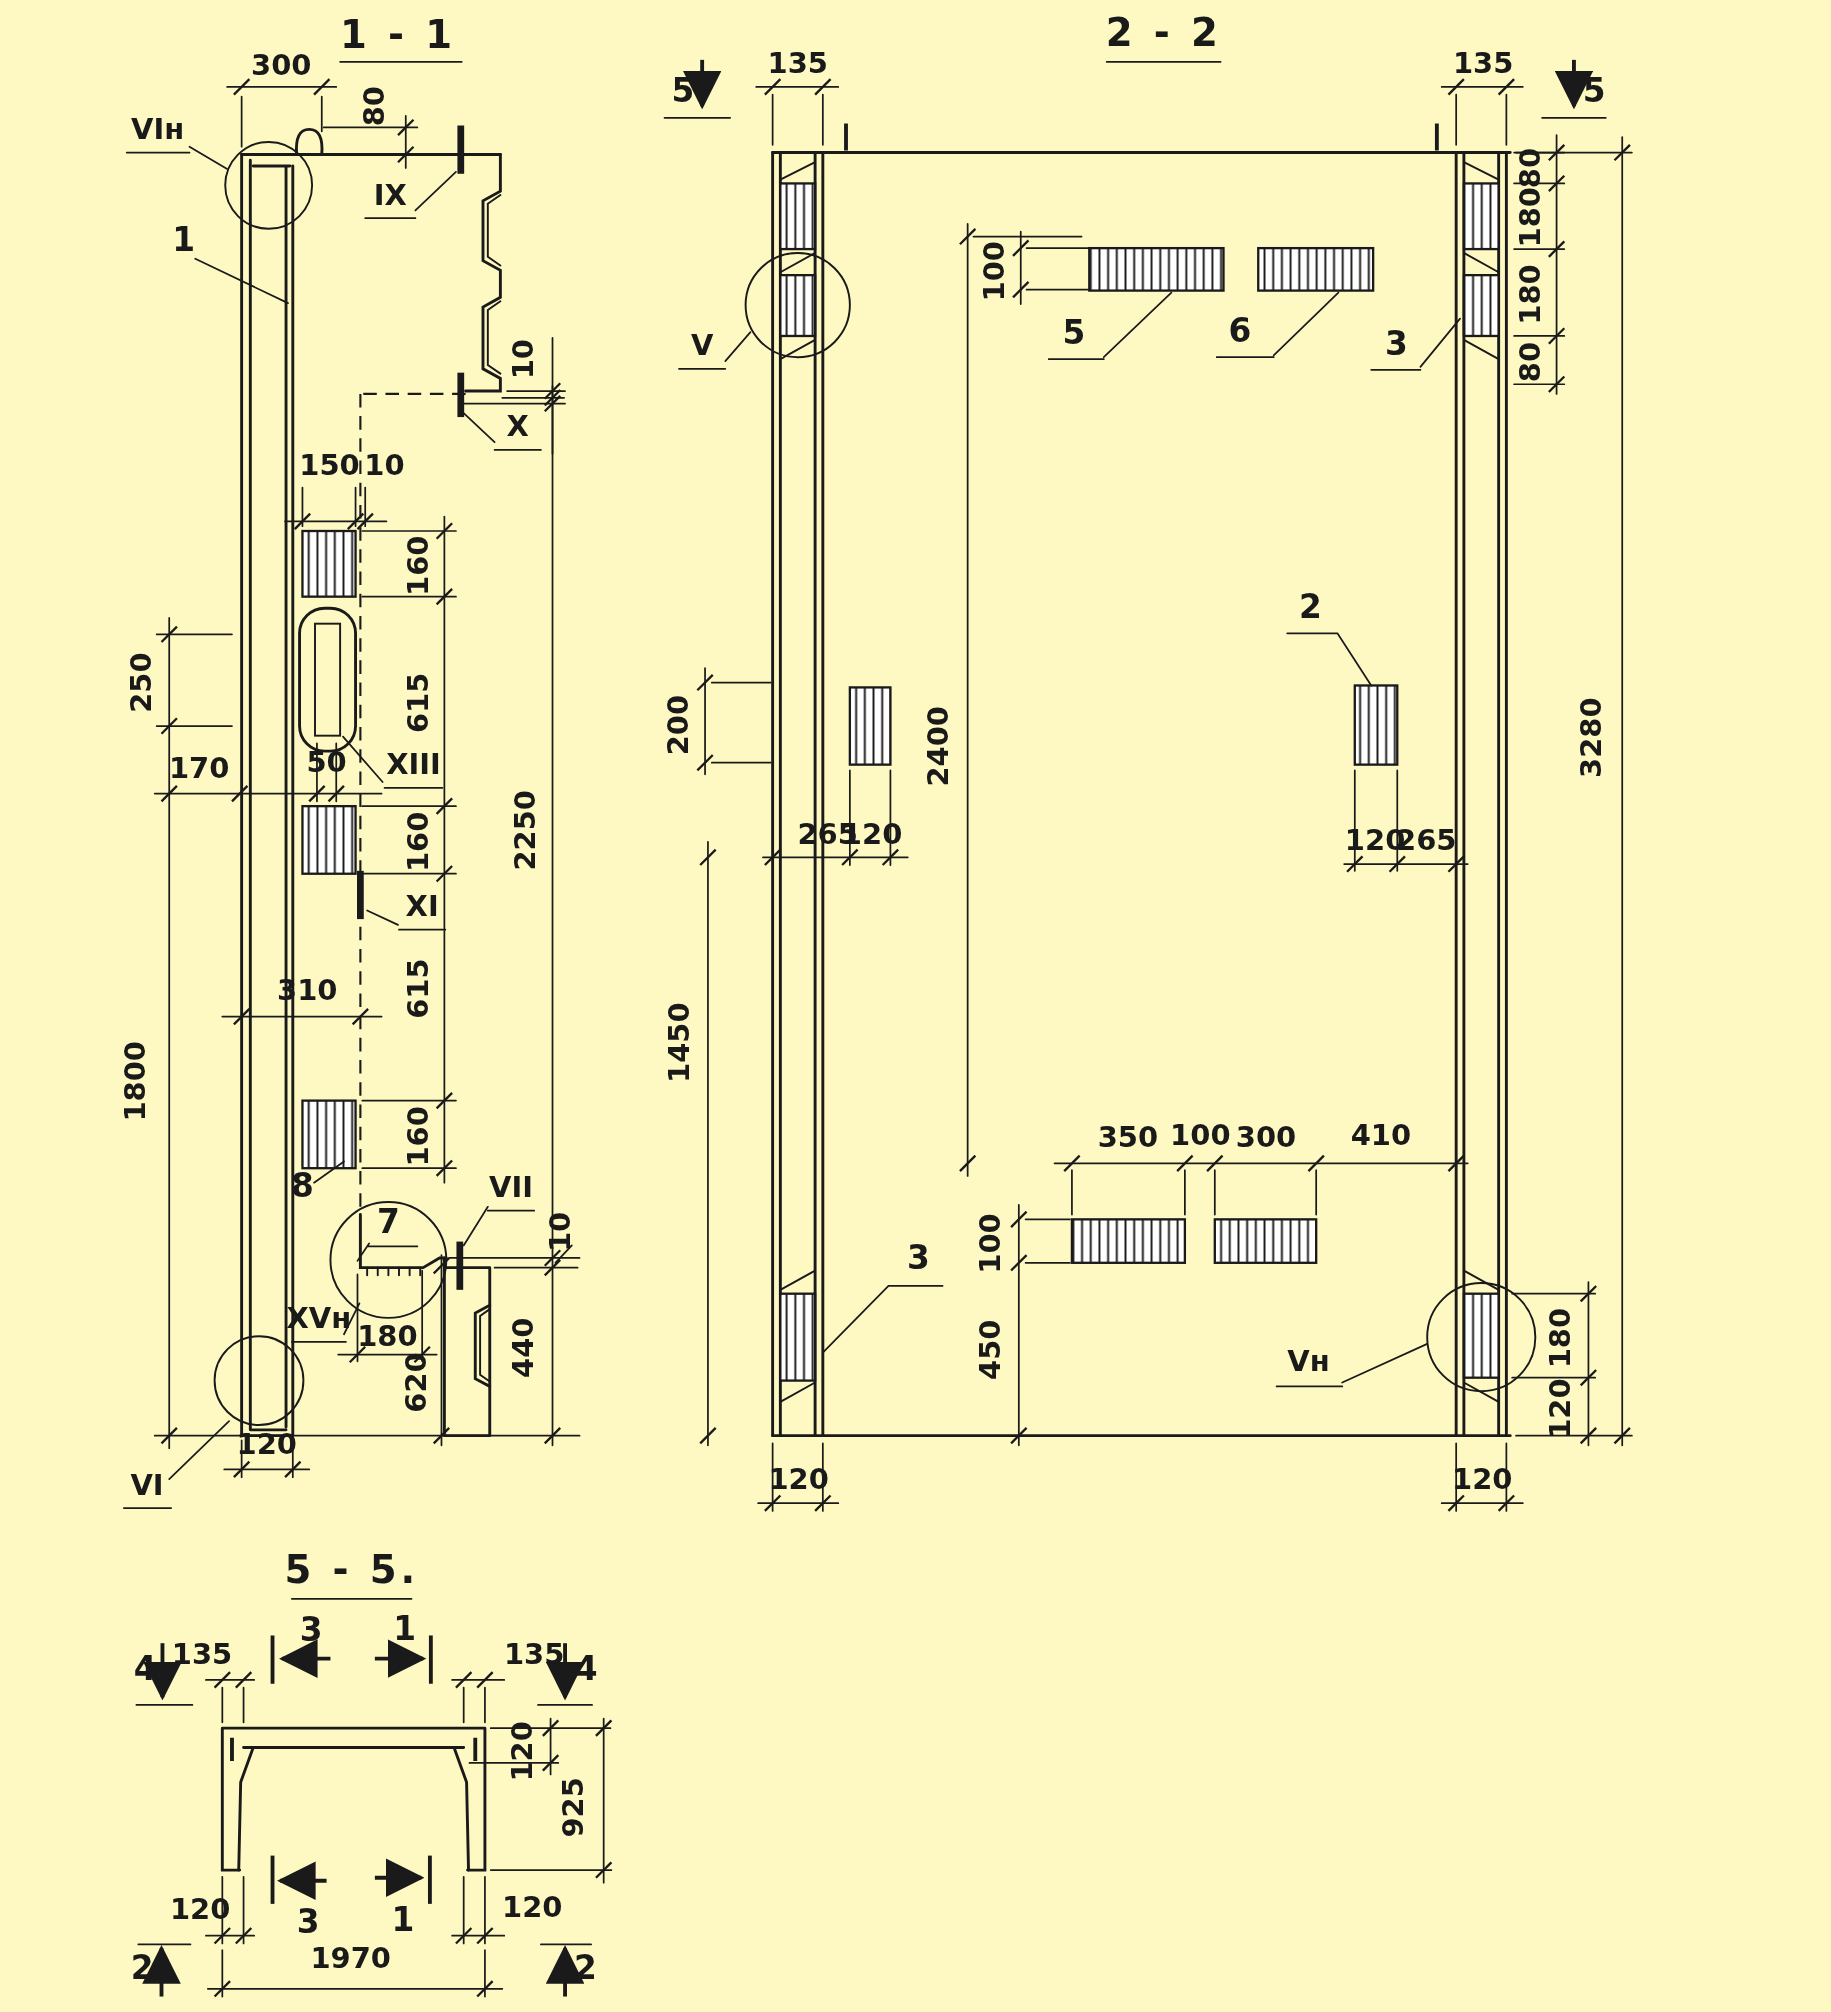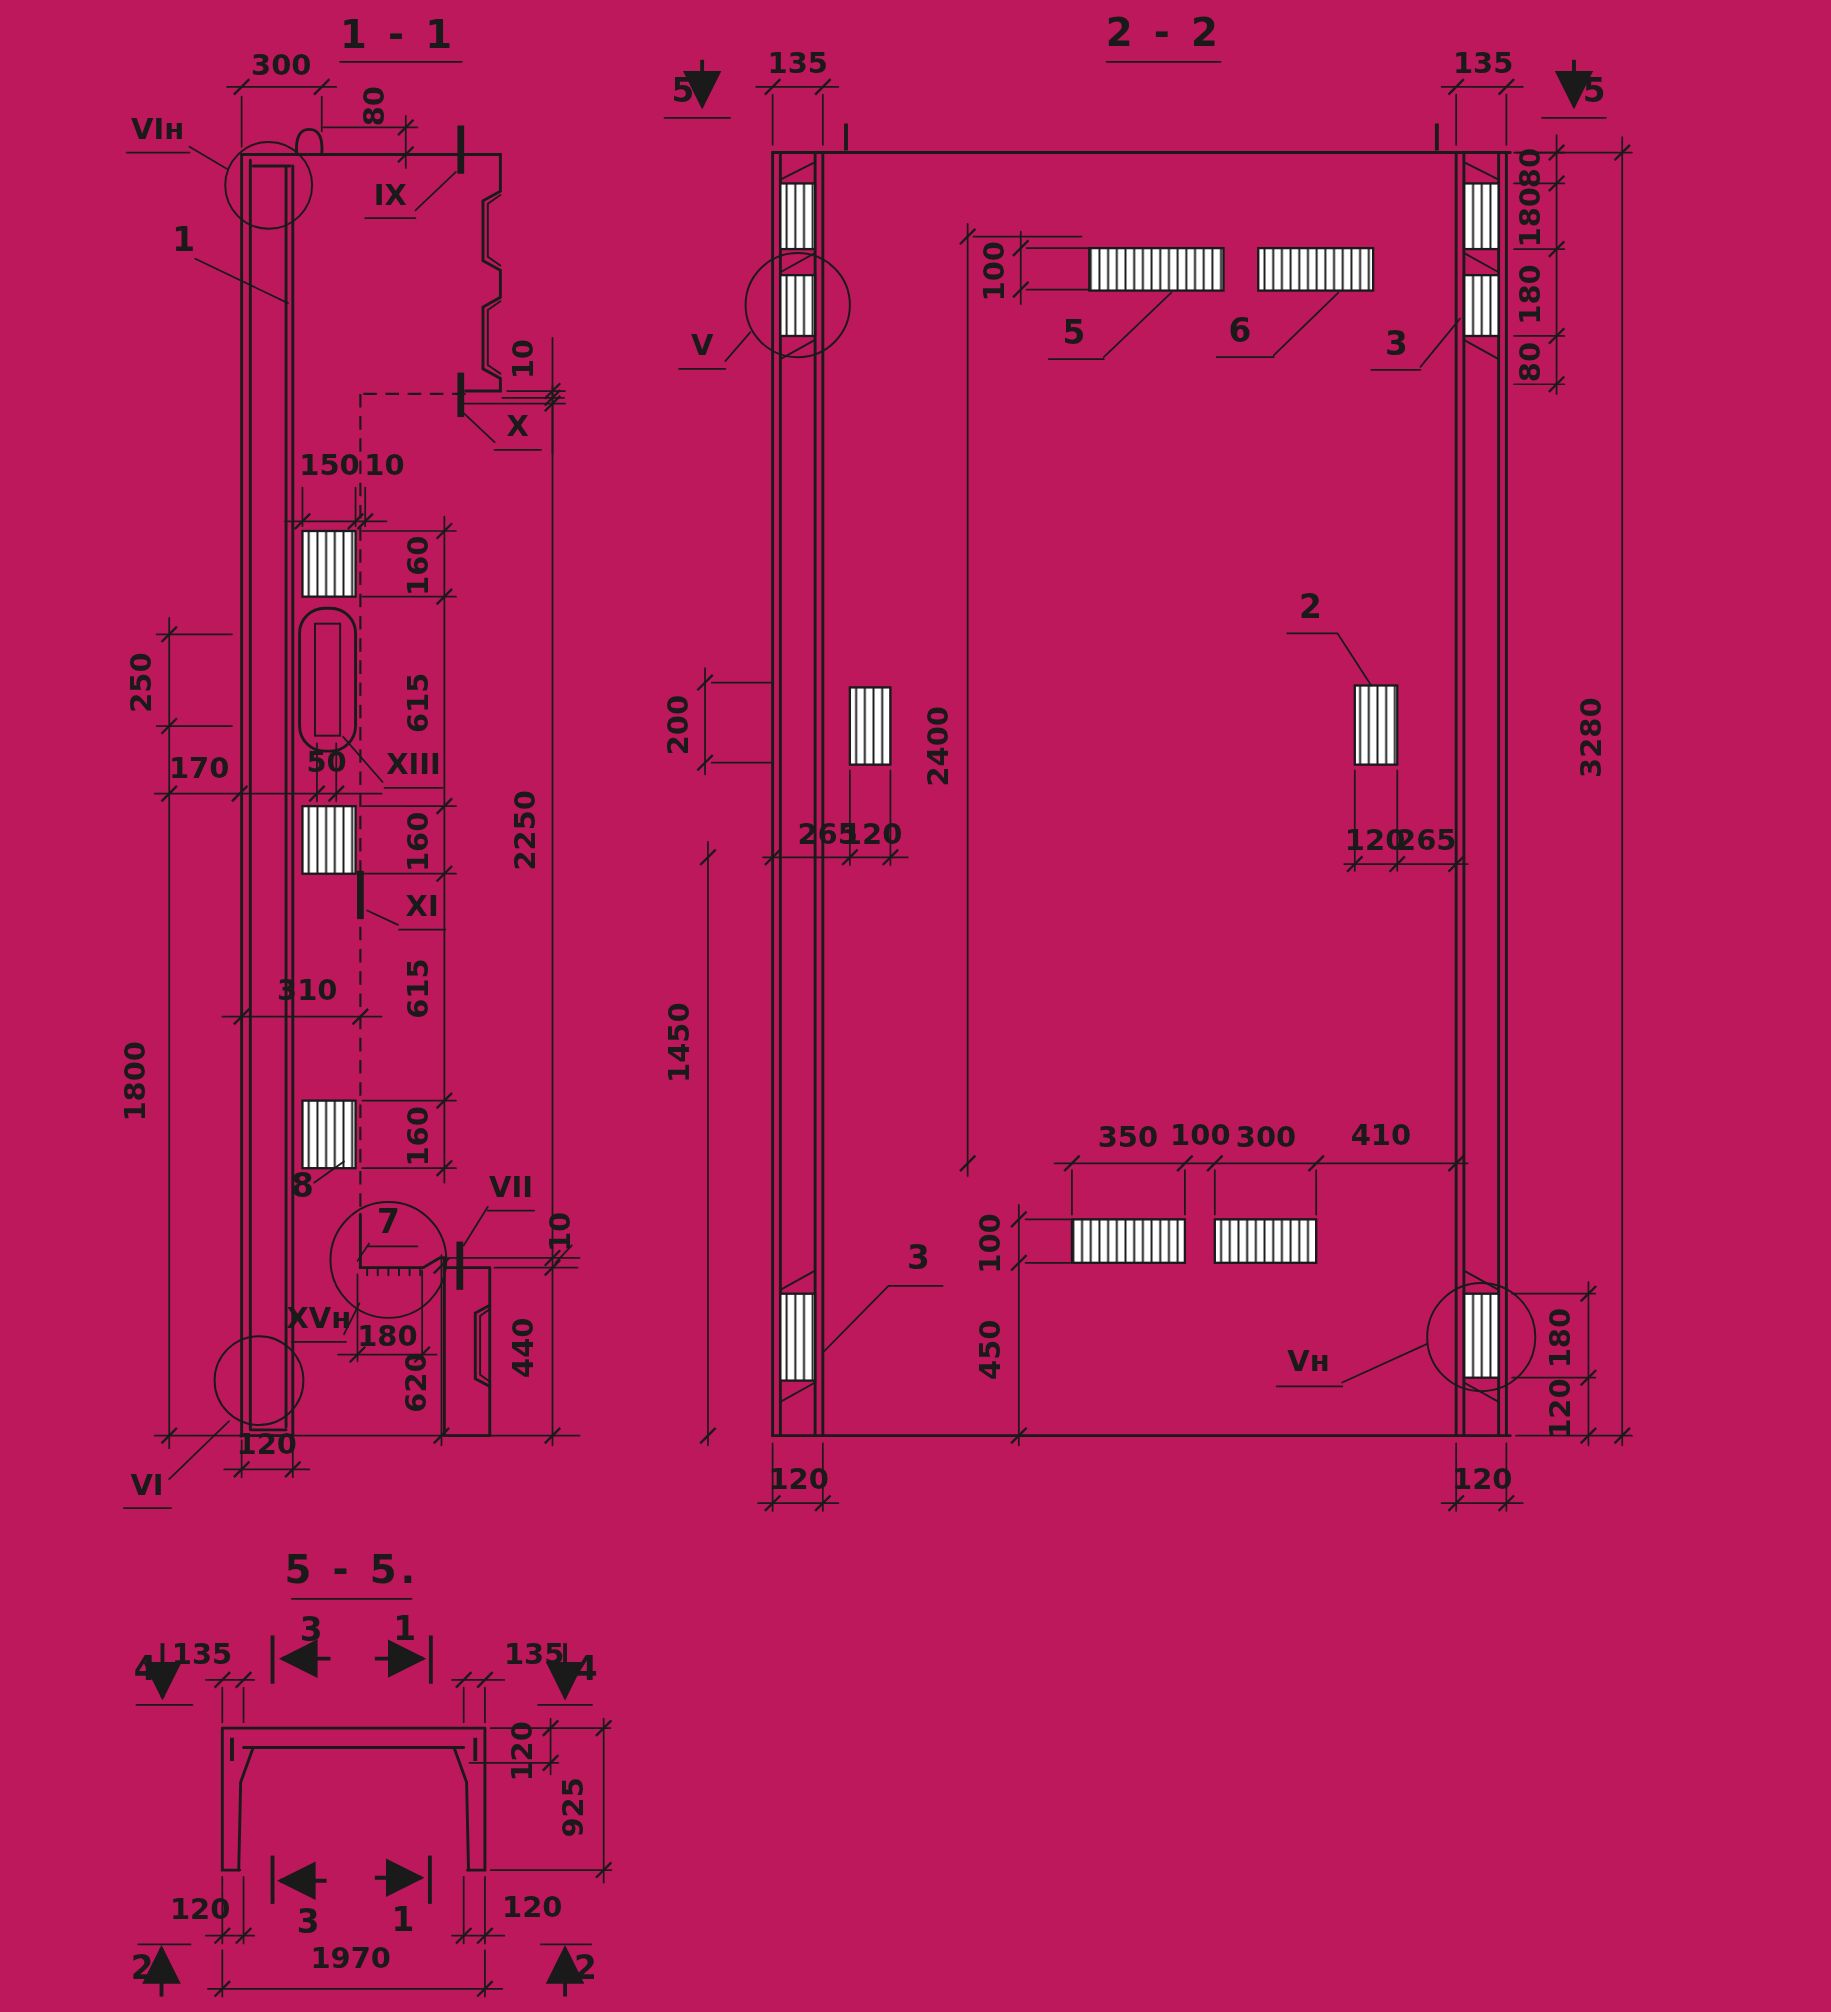--- a/index.html
+++ b/index.html
@@ -1,16 +1,16 @@
 <!DOCTYPE html>
 <html><head>
 <meta charset="utf-8">
 <style>
   html,body{margin:0;padding:0;background:#fff;}
-  .page{width:1832px;height:2012px;background:#be185d;position:relative;}
+  .page{width:1832px;height:2012px;background:#fef9c3;position:relative;}
   svg{display:block;}
   svg text{font-family:"DejaVu Sans",sans-serif;font-weight:700;fill:#1a1a1a;text-anchor:middle;}
   .s30{font-size:30px;}
   .s34{font-size:34px;}
   .s40{font-size:40px;letter-spacing:4px;}
   .o{stroke:#1a1a1a;stroke-width:3;fill:none;stroke-linecap:round;}
   .w{stroke:#1a1a1a;stroke-width:2;fill:none;stroke-linecap:round;}
   .d{stroke:#1a1a1a;stroke-width:1.8;fill:none;stroke-linecap:round;}
   .h{stroke:#1a1a1a;stroke-width:2.2;fill:none;stroke-dasharray:14 9;}
   .c{stroke:#1a1a1a;stroke-width:7;fill:none;stroke-linecap:butt;}

